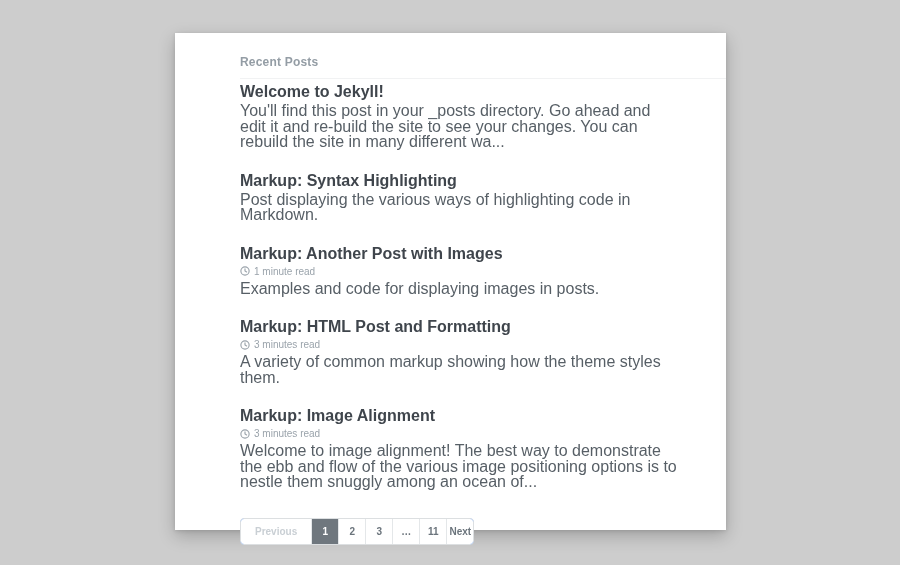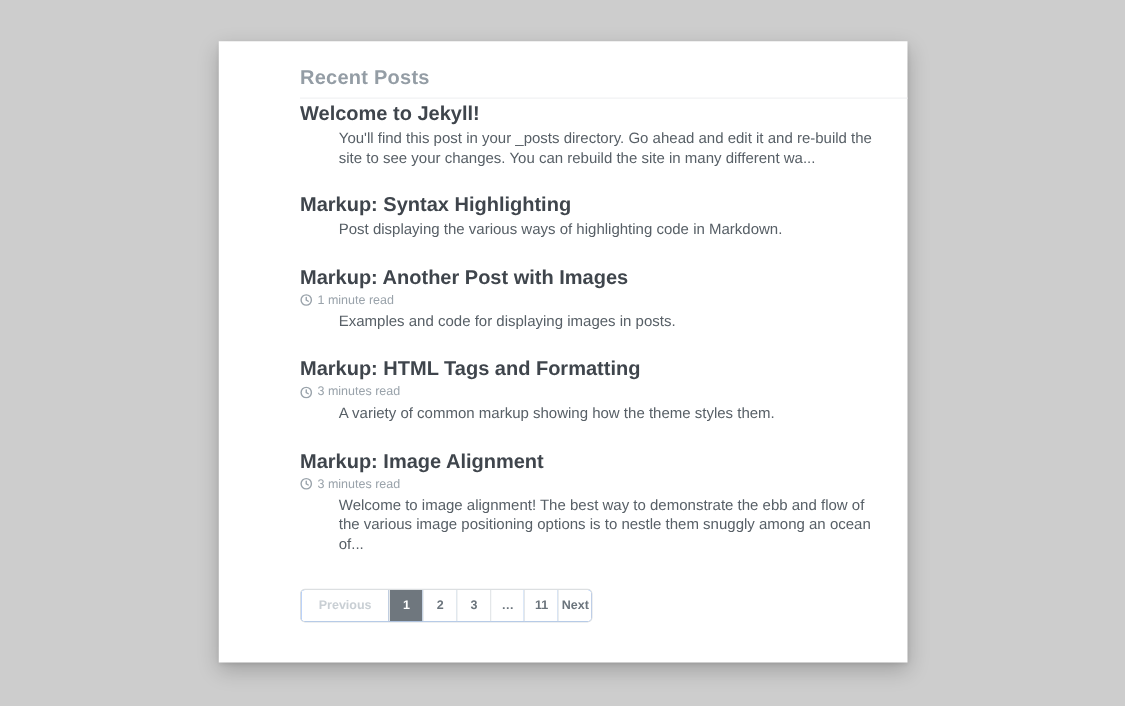--- a/index.html
+++ b/index.html
@@ -27,21 +27,21 @@
   }
   .card{
     position:absolute;
     left:175px; top:33px;
     width:551px; height:497px;
     background:var(--card);
     box-shadow:0 6px 16px rgba(0,0,0,0.22), 0 1px 4px rgba(0,0,0,0.12);
     padding:21px 0 0 65px;
   }
   .archive-title{
-    font-size:16px;
+    font-size:12px;
     font-weight:bold;
     letter-spacing:0.2px;
     color:var(--heading);
     line-height:17px;
     padding-bottom:7px;
     border-bottom:1px solid var(--separator);
     margin-bottom:4px;
   }
   .post{
     margin-bottom:22px;
@@ -64,25 +64,24 @@
     align-items:center;
     gap:4px;
   }
   .clock{
     width:10px;height:10px;
     display:inline-flex;
     flex:0 0 auto;
   }
   .clock svg{width:10px;height:10px;display:block;}
   .post-excerpt{
-    font-size:12px;
+    font-size:16px;
     color:var(--excerpt);
     line-height:15.5px;
     max-width:440px;
-    margin-left:31px;
   }
   .pagination{
     display:inline-flex;
     margin-top:6px;
     border:1px solid var(--pg-border);
     border-radius:4px;
     overflow:hidden;
     background:#3b82f6;
   }
   .page-btn{
@@ -132,21 +131,21 @@
             <circle cx="8" cy="8" r="6.6" stroke-width="1.8"></circle>
             <path d="M8 4.6 V8 L10.6 9.6" stroke-width="1.8" stroke-linecap="round"></path>
           </svg>
       </span>
       <span>1 minute read</span>
     </p>
     <p class="post-excerpt">Examples and code for displaying images in posts.</p>
   </article>
 
   <article class="post">
-    <h2 class="post-title">Markup: HTML Tags and Formatting</h2>
+    <h2 class="post-title">Markup: HTML Post and Formatting</h2>
     <p class="post-meta">
       <span class="clock">
         <svg viewBox="0 0 16 16" fill="none" stroke="currentColor">
             <circle cx="8" cy="8" r="6.6" stroke-width="1.8"></circle>
             <path d="M8 4.6 V8 L10.6 9.6" stroke-width="1.8" stroke-linecap="round"></path>
           </svg>
       </span>
       <span>3 minutes read</span>
     </p>
     <p class="post-excerpt">A variety of common markup showing how the theme styles them.</p>

